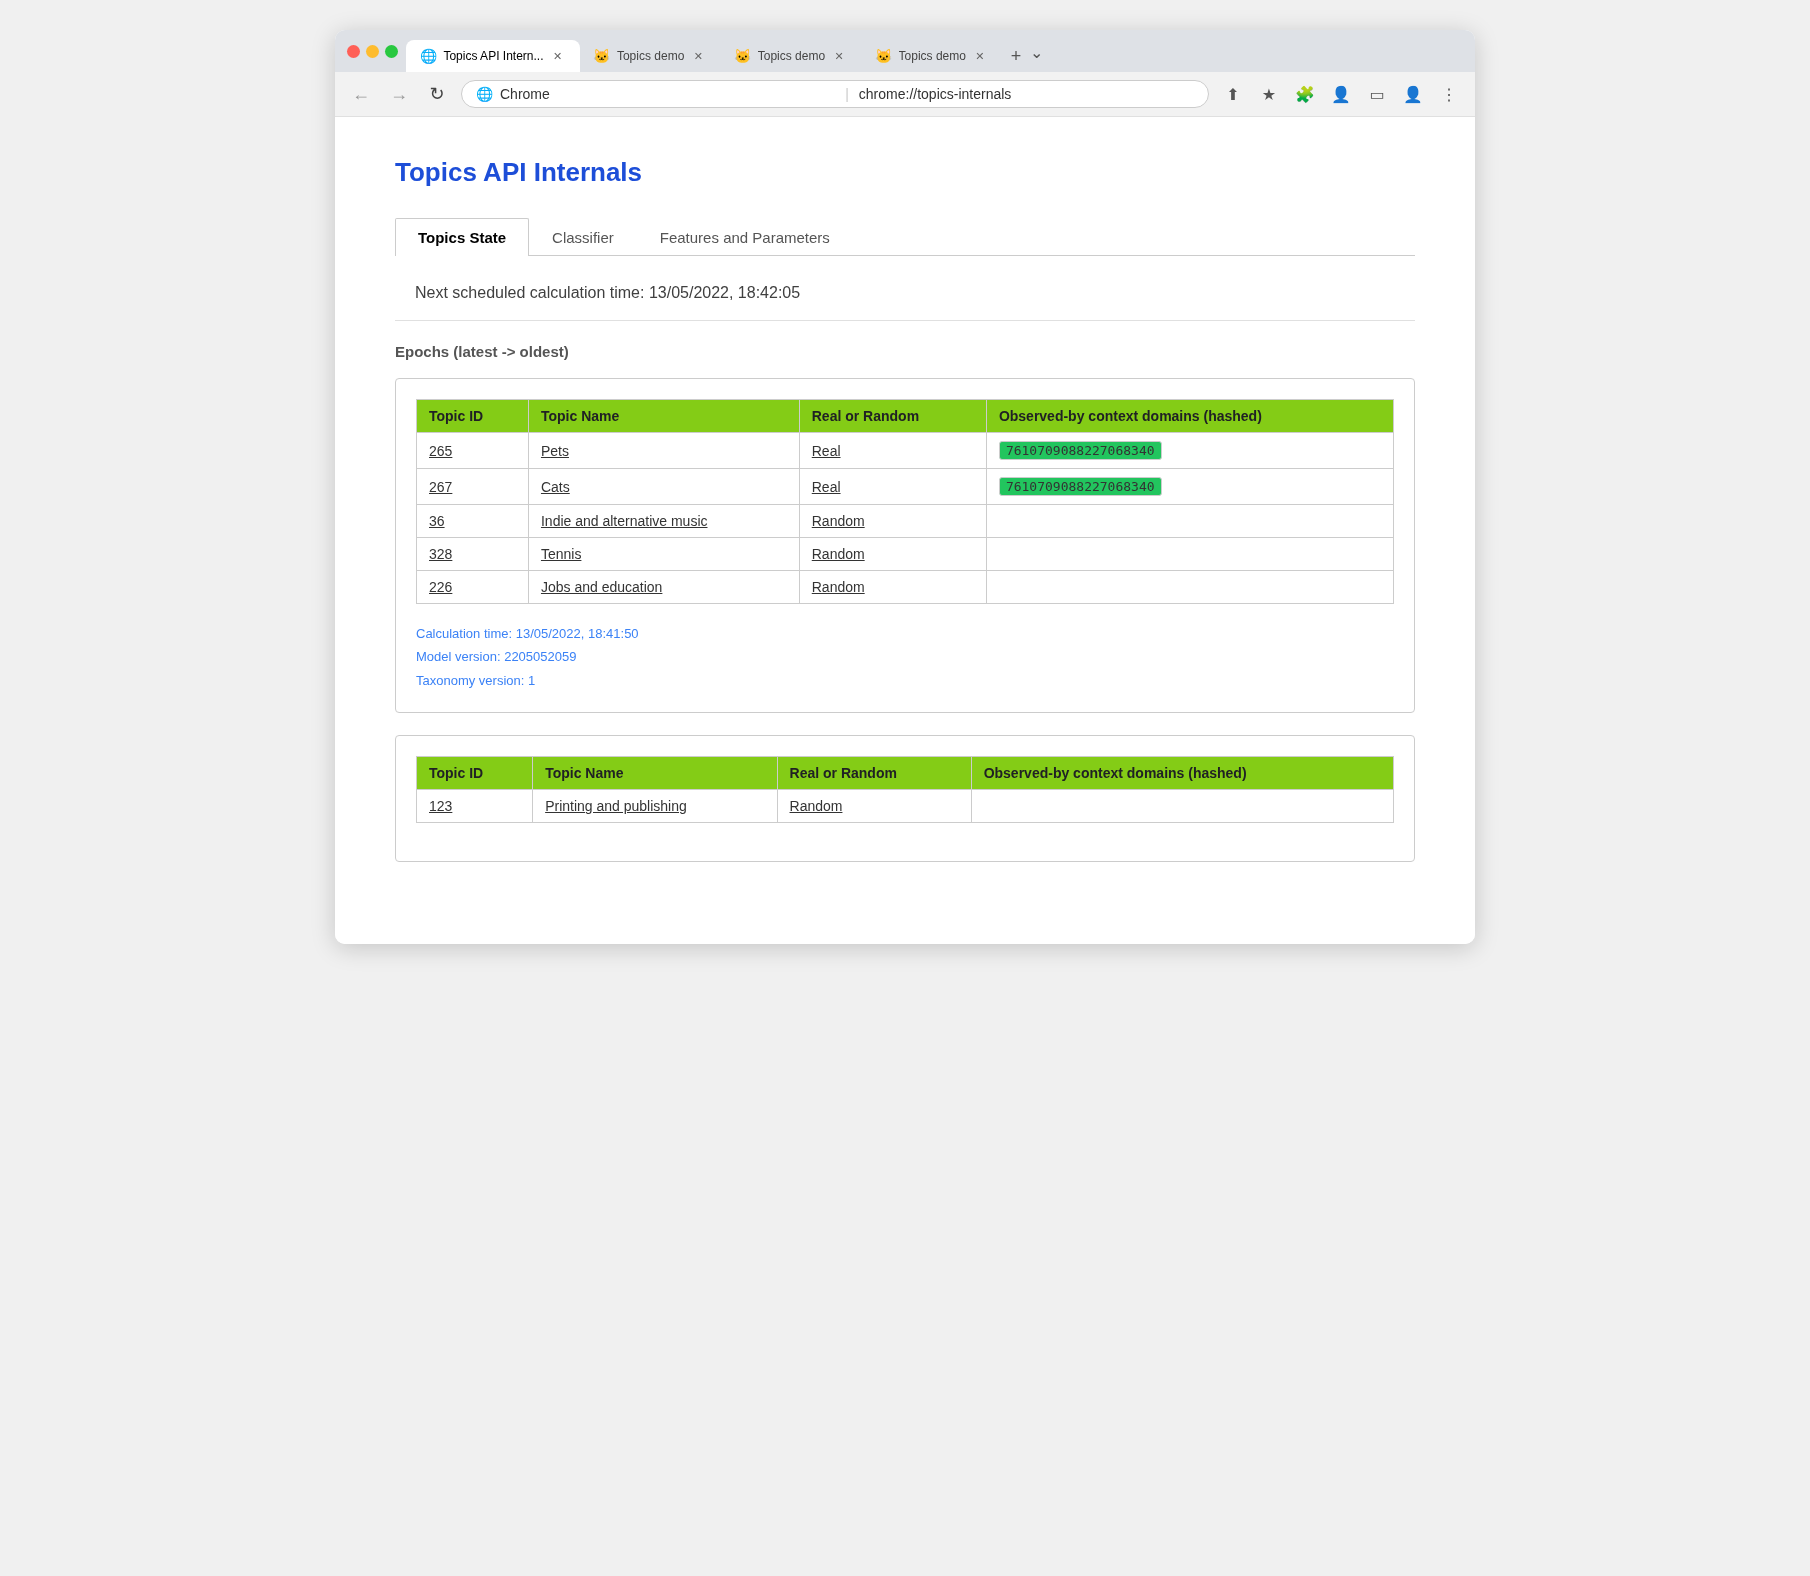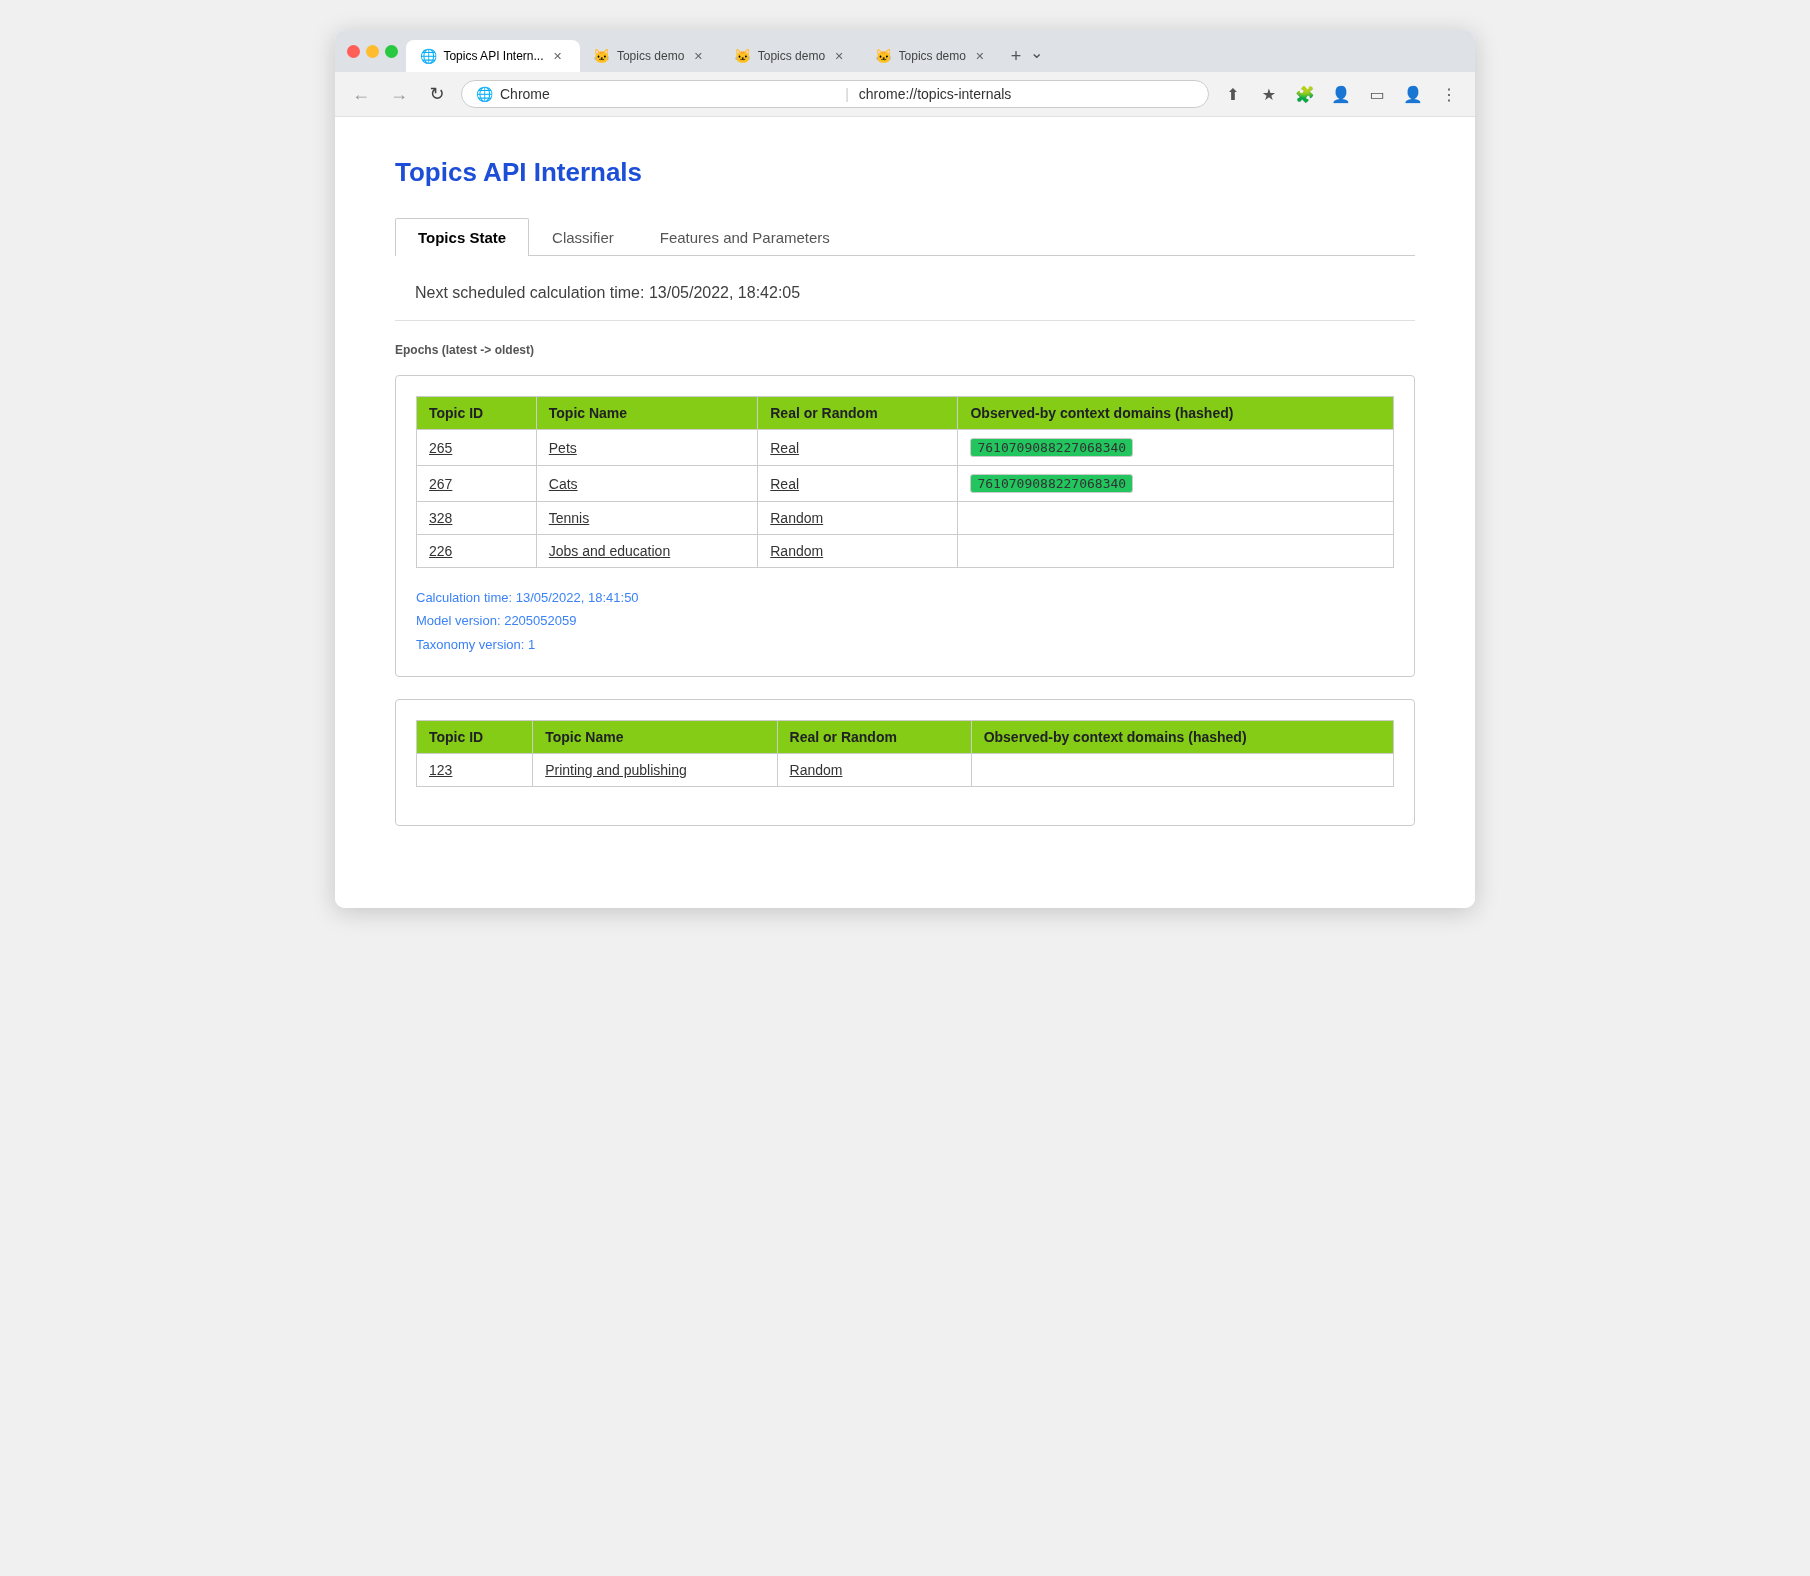--- a/index.html
+++ b/index.html
@@ -238,21 +238,21 @@
     }
 
     .divider {
       border: none;
       border-top: 1px solid #e0e0e0;
       margin: 18px 0 22px 0;
     }
 
     
     .section-heading {
-      font-size: 12px;
+      font-size: 15px;
       font-weight: 600;
       color: #555;
       margin-bottom: 18px;
     }
 
     
     .epoch-box {
       border: 1px solid #ccc;
       border-radius: 4px;
       padding: 20px;
@@ -398,20 +398,26 @@
       <td>Real</td>
       <td><span class="hash-pill">7610709088227068340</span></td>
     </tr>
             <tr>
       <td>267</td>
       <td>Cats</td>
       <td>Real</td>
       <td><span class="hash-pill">7610709088227068340</span></td>
     </tr>
             <tr>
+      <td>36</td>
+      <td>Indie and alternative music</td>
+      <td>Random</td>
+      <td></td>
+    </tr>
+            <tr>
       <td>328</td>
       <td>Tennis</td>
       <td>Random</td>
       <td></td>
     </tr>
             <tr>
       <td>226</td>
       <td>Jobs and education</td>
       <td>Random</td>
       <td></td>

